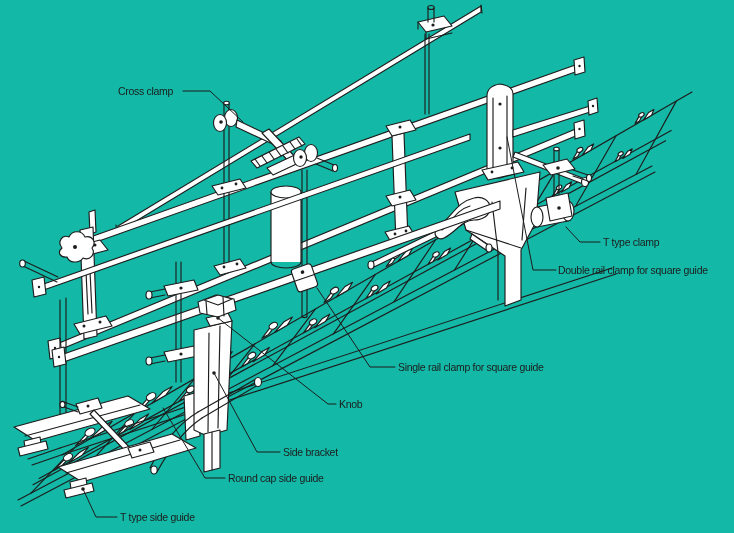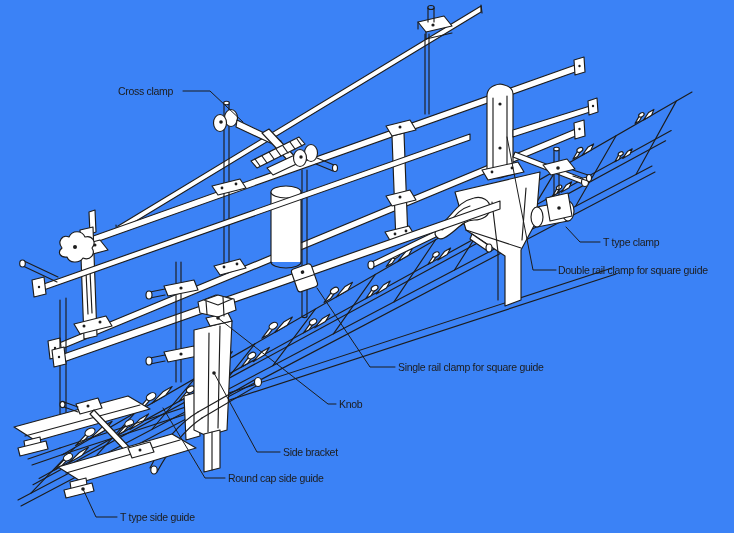--- a/index.html
+++ b/index.html
@@ -1,16 +1,16 @@
 <!DOCTYPE html>
 <html><head>
 <meta charset="utf-8">
 <style>
   html,body{margin:0;padding:0;background:#ffffff;}
-  .page{width:734px;height:533px;position:relative;background:#3b82f6;overflow:hidden;}
+  .page{width:734px;height:533px;position:relative;background:#14b8a6;overflow:hidden;}
   svg{display:block;}
   #art{fill:none;stroke-width:1.15;stroke-linecap:round;stroke-linejoin:round;}
   #art .w{fill:#ffffff;}
   #art .d{stroke:none;}
   .lbl{font-family:"Liberation Sans",sans-serif;font-size:10.5px;letter-spacing:-0.3px;stroke:none;}
   .leader{fill:none;stroke-width:1;}
 </style>
 </head>
 <body>
 

